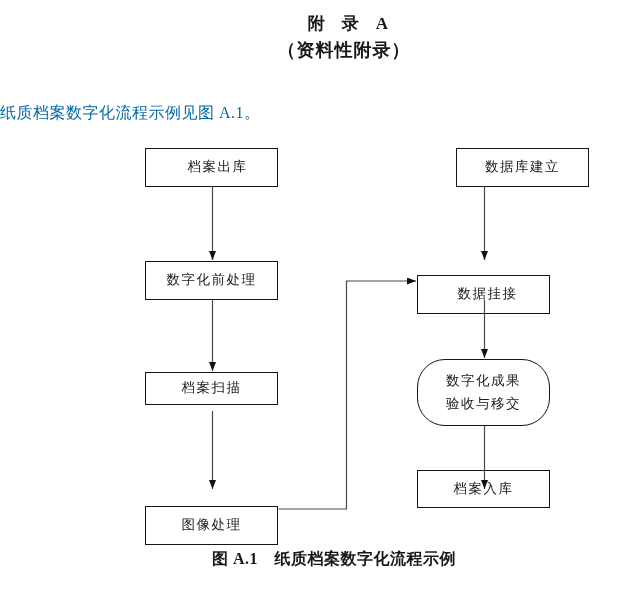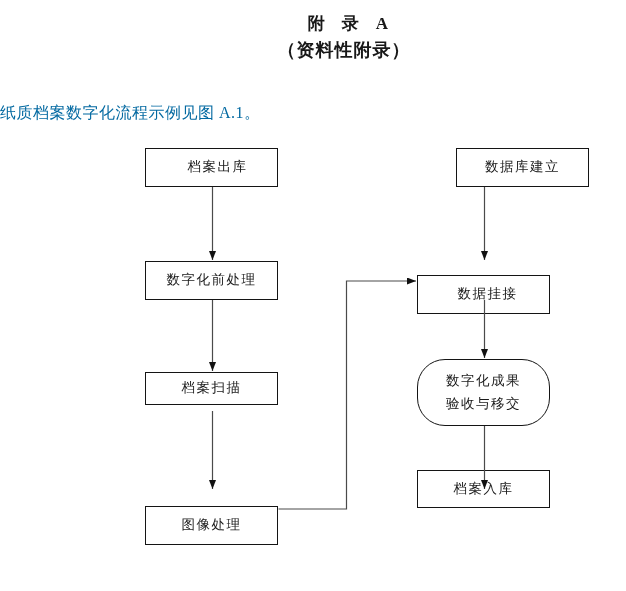--- a/index.html
+++ b/index.html
@@ -105,14 +105,15 @@
     <line x1="212.5" y1="300" x2="212.5" y2="371" stroke="#4a4a4a" stroke-width="1.2" marker-end="url(#arrowhead)"></line>
     <line x1="212.5" y1="411" x2="212.5" y2="489" stroke="#4a4a4a" stroke-width="1.2" marker-end="url(#arrowhead)"></line>
 
     <line x1="484.5" y1="187" x2="484.5" y2="260" stroke="#4a4a4a" stroke-width="1.2" marker-end="url(#arrowhead)"></line>
     <line x1="484.5" y1="300" x2="484.5" y2="358" stroke="#4a4a4a" stroke-width="1.2" marker-end="url(#arrowhead)"></line>
     <line x1="484.5" y1="426" x2="484.5" y2="489" stroke="#4a4a4a" stroke-width="1.2" marker-end="url(#arrowhead)"></line>
 
     <polyline points="278.5,509 346.5,509 346.5,281 416,281" fill="none" stroke="#4a4a4a" stroke-width="1.2" marker-end="url(#arrowhead)"></polyline>
   </svg>
 
+  <div id="figure-caption">图 A.1　纸质档案数字化流程示例</div>
 
 </div>
 
 </body></html>

